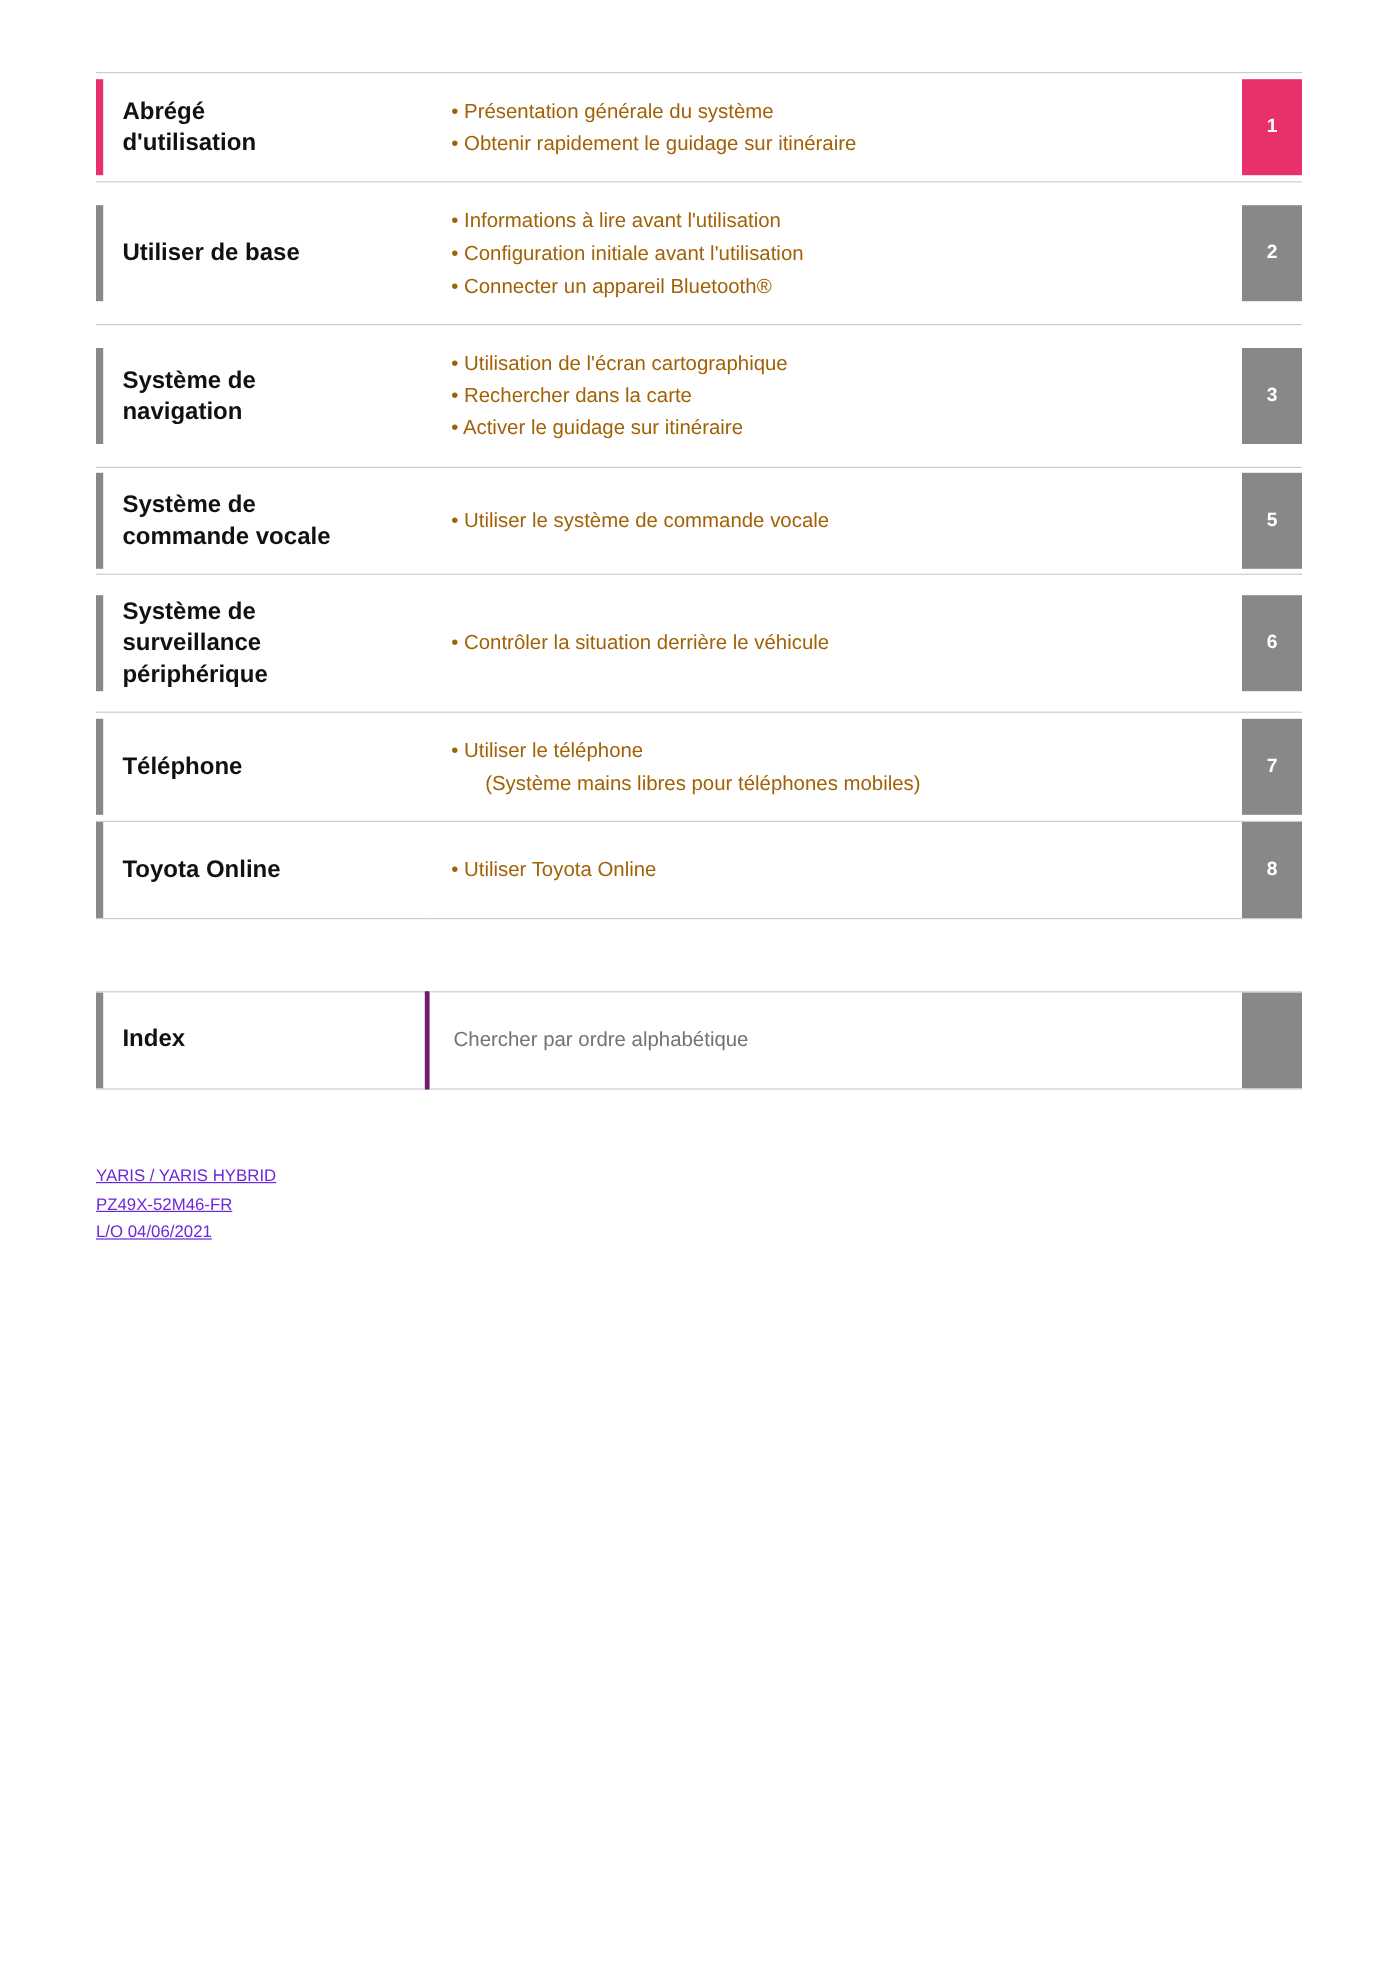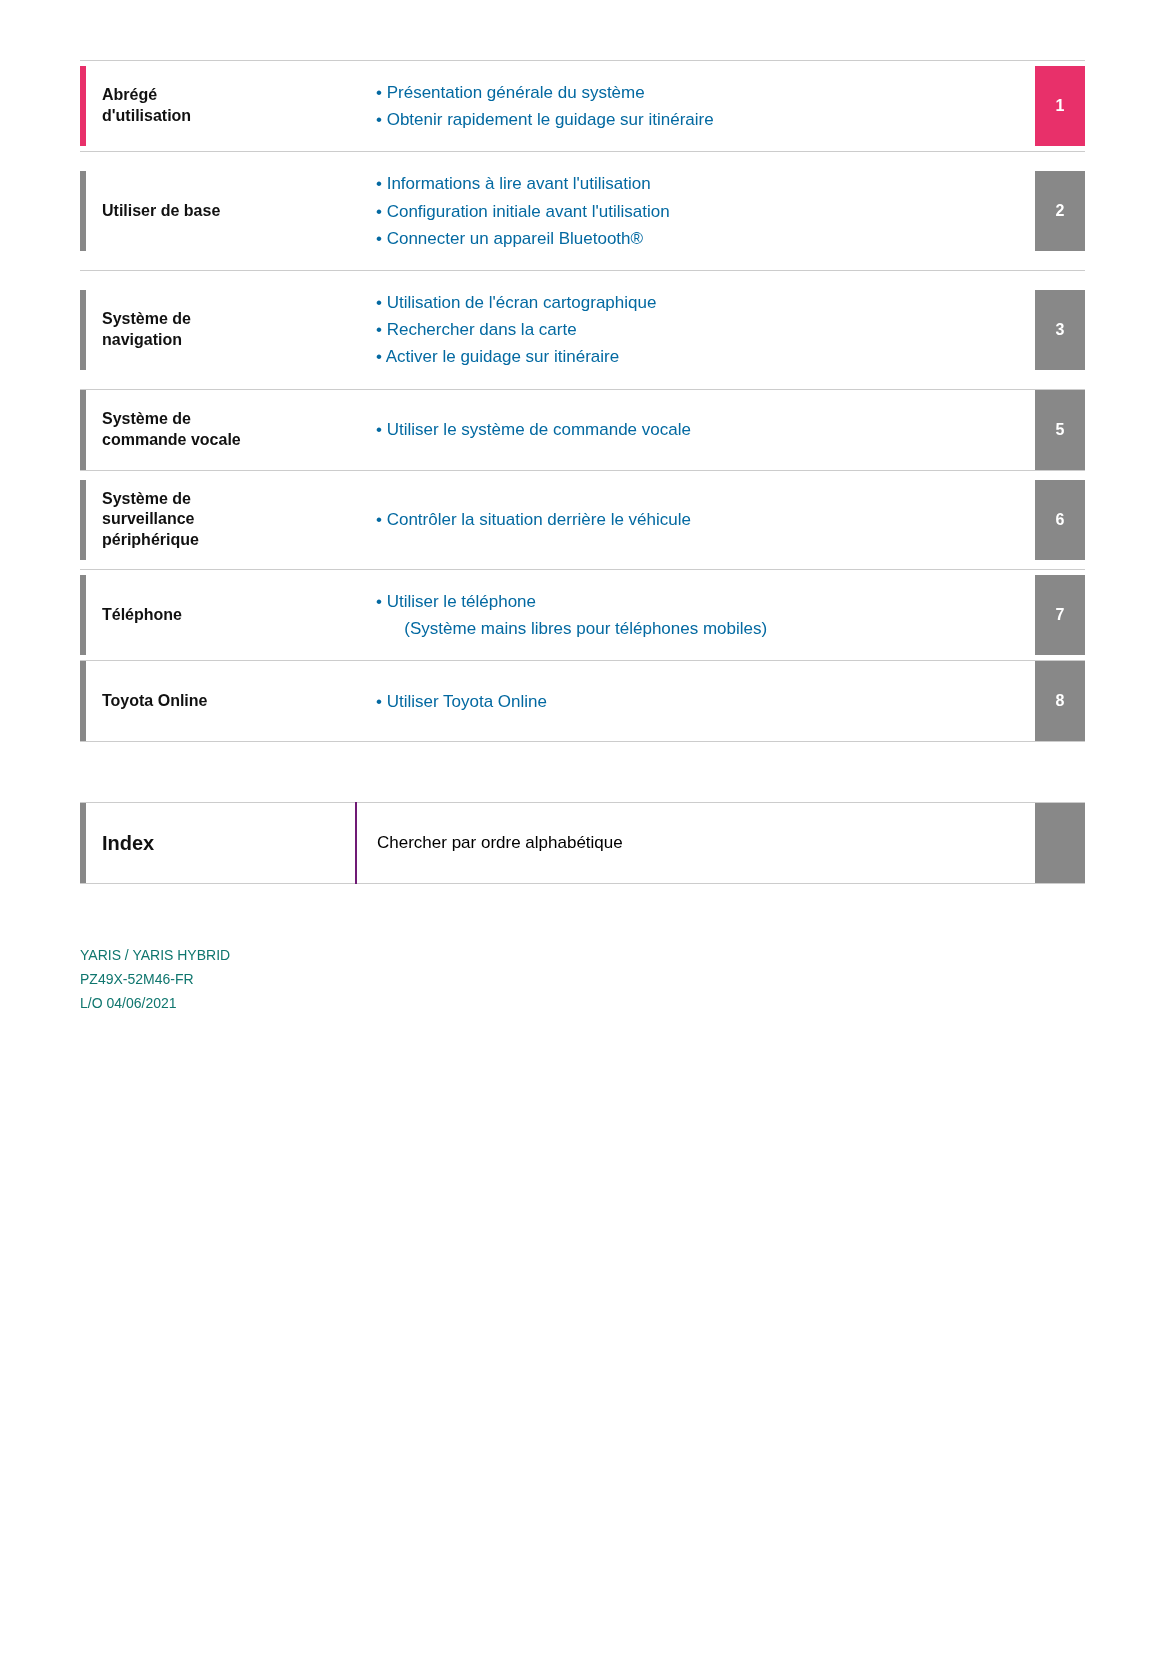--- a/index.html
+++ b/index.html
@@ -34,31 +34,31 @@
 
     .left-accent {
       width: 6px;
       padding: 0;
     }
 
     .title-cell {
       width: 270px;
       padding: 18px 20px 18px 16px;
       vertical-align: middle;
-      font-size: 16px;
+      font-size: 20px;
       font-weight: bold;
       color: #111111;
       line-height: 1.3;
     }
 
     .desc-cell {
       padding: 18px 20px;
       vertical-align: middle;
       font-size: 17px;
-      color: #0369a1;
+      color: #a16207;
       line-height: 1.6;
     }
 
     .desc-cell ul {
       list-style: none;
       padding: 0;
     }
 
     .desc-cell ul li::before {
       content: "• ";
@@ -112,35 +112,36 @@
       vertical-align: middle;
       font-size: 20px;
       font-weight: bold;
       color: #111111;
     }
 
     .index-desc-cell {
       padding: 22px 20px;
       vertical-align: middle;
       font-size: 17px;
-      color: #000000;
-      border-left: 2px solid #701a75;
+      color: #737373;
+      border-left: 4px solid #701a75;
     }
 
     .index-num-cell {
       width: 50px;
       padding: 0;
       vertical-align: stretch;
     }
 
     .footer-text {
       font-size: 14px;
-      color: #0f766e;
+      color: #6d28d9;
       line-height: 1.7;
       margin-top: 36px;
+      text-decoration: underline;
     }
   </style>
 </head>
 <body>
 
 <table class="toc-table">
   <tbody id="toc-body">
       <tr class="toc-row">
         <td style="width: 6px; padding: 0px;">
           <div style="width: 6px; background: rgb(232, 48, 106); height: 100%; min-height: 80px;"></div>

